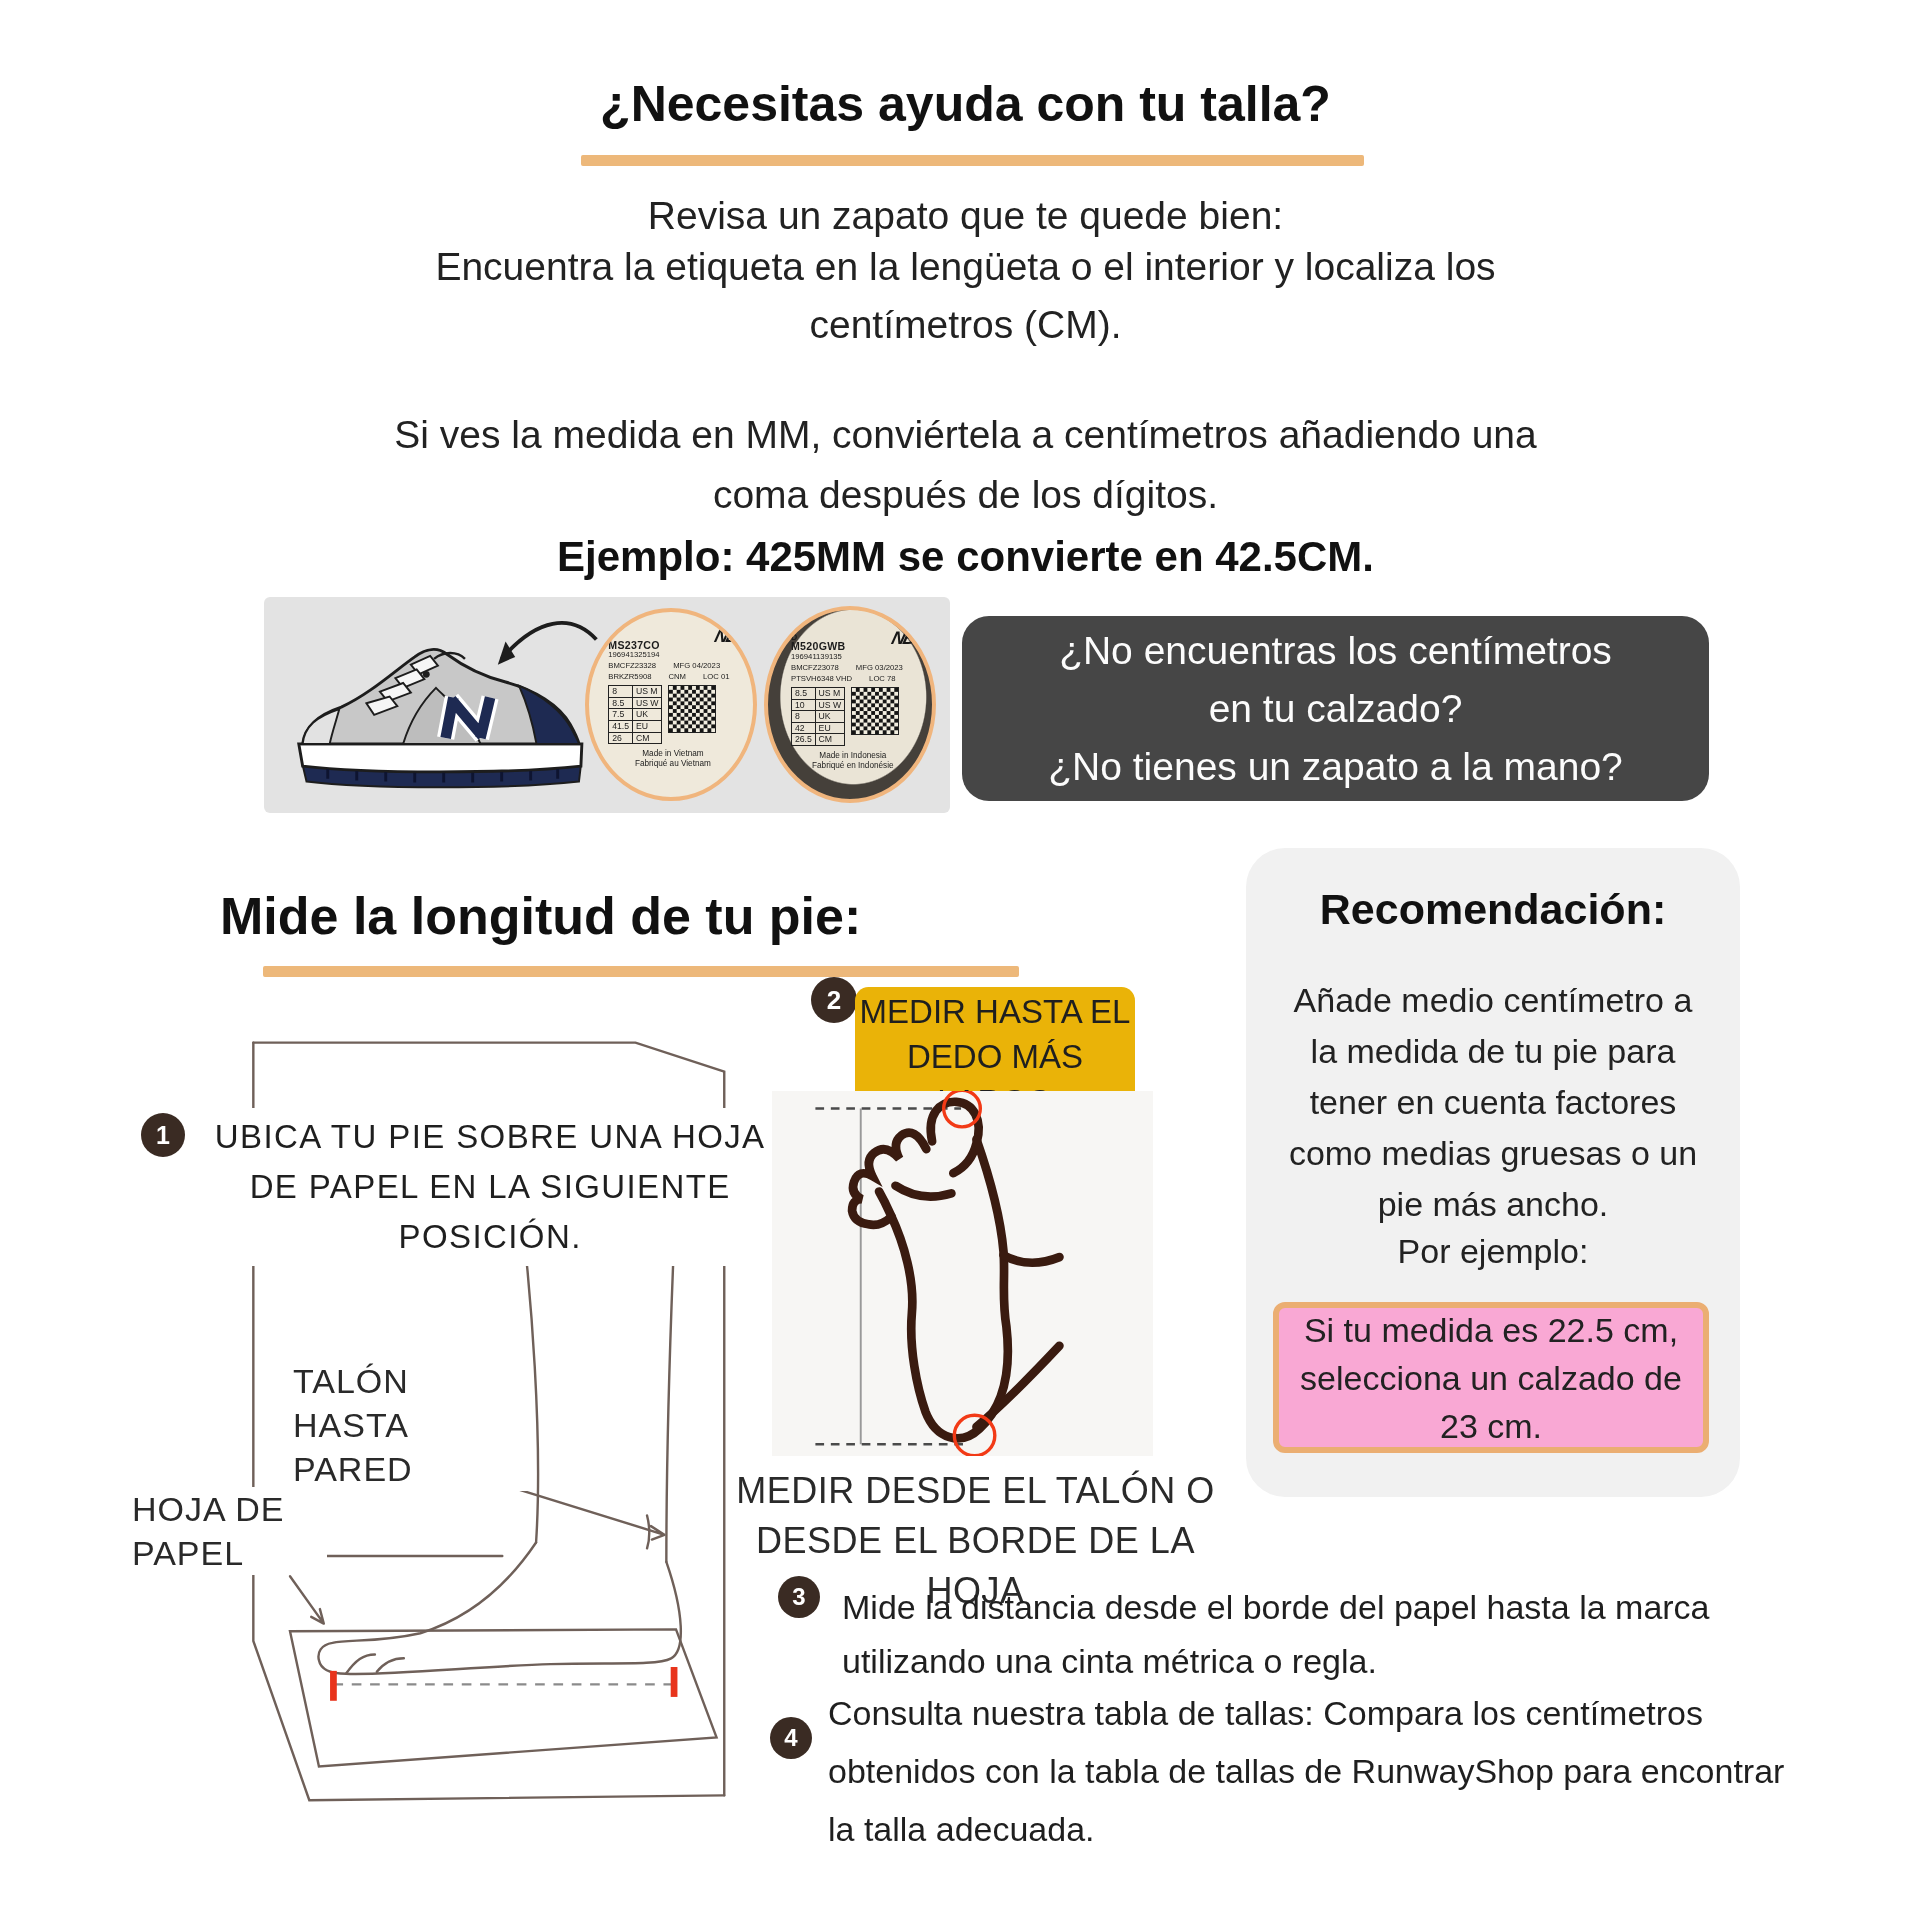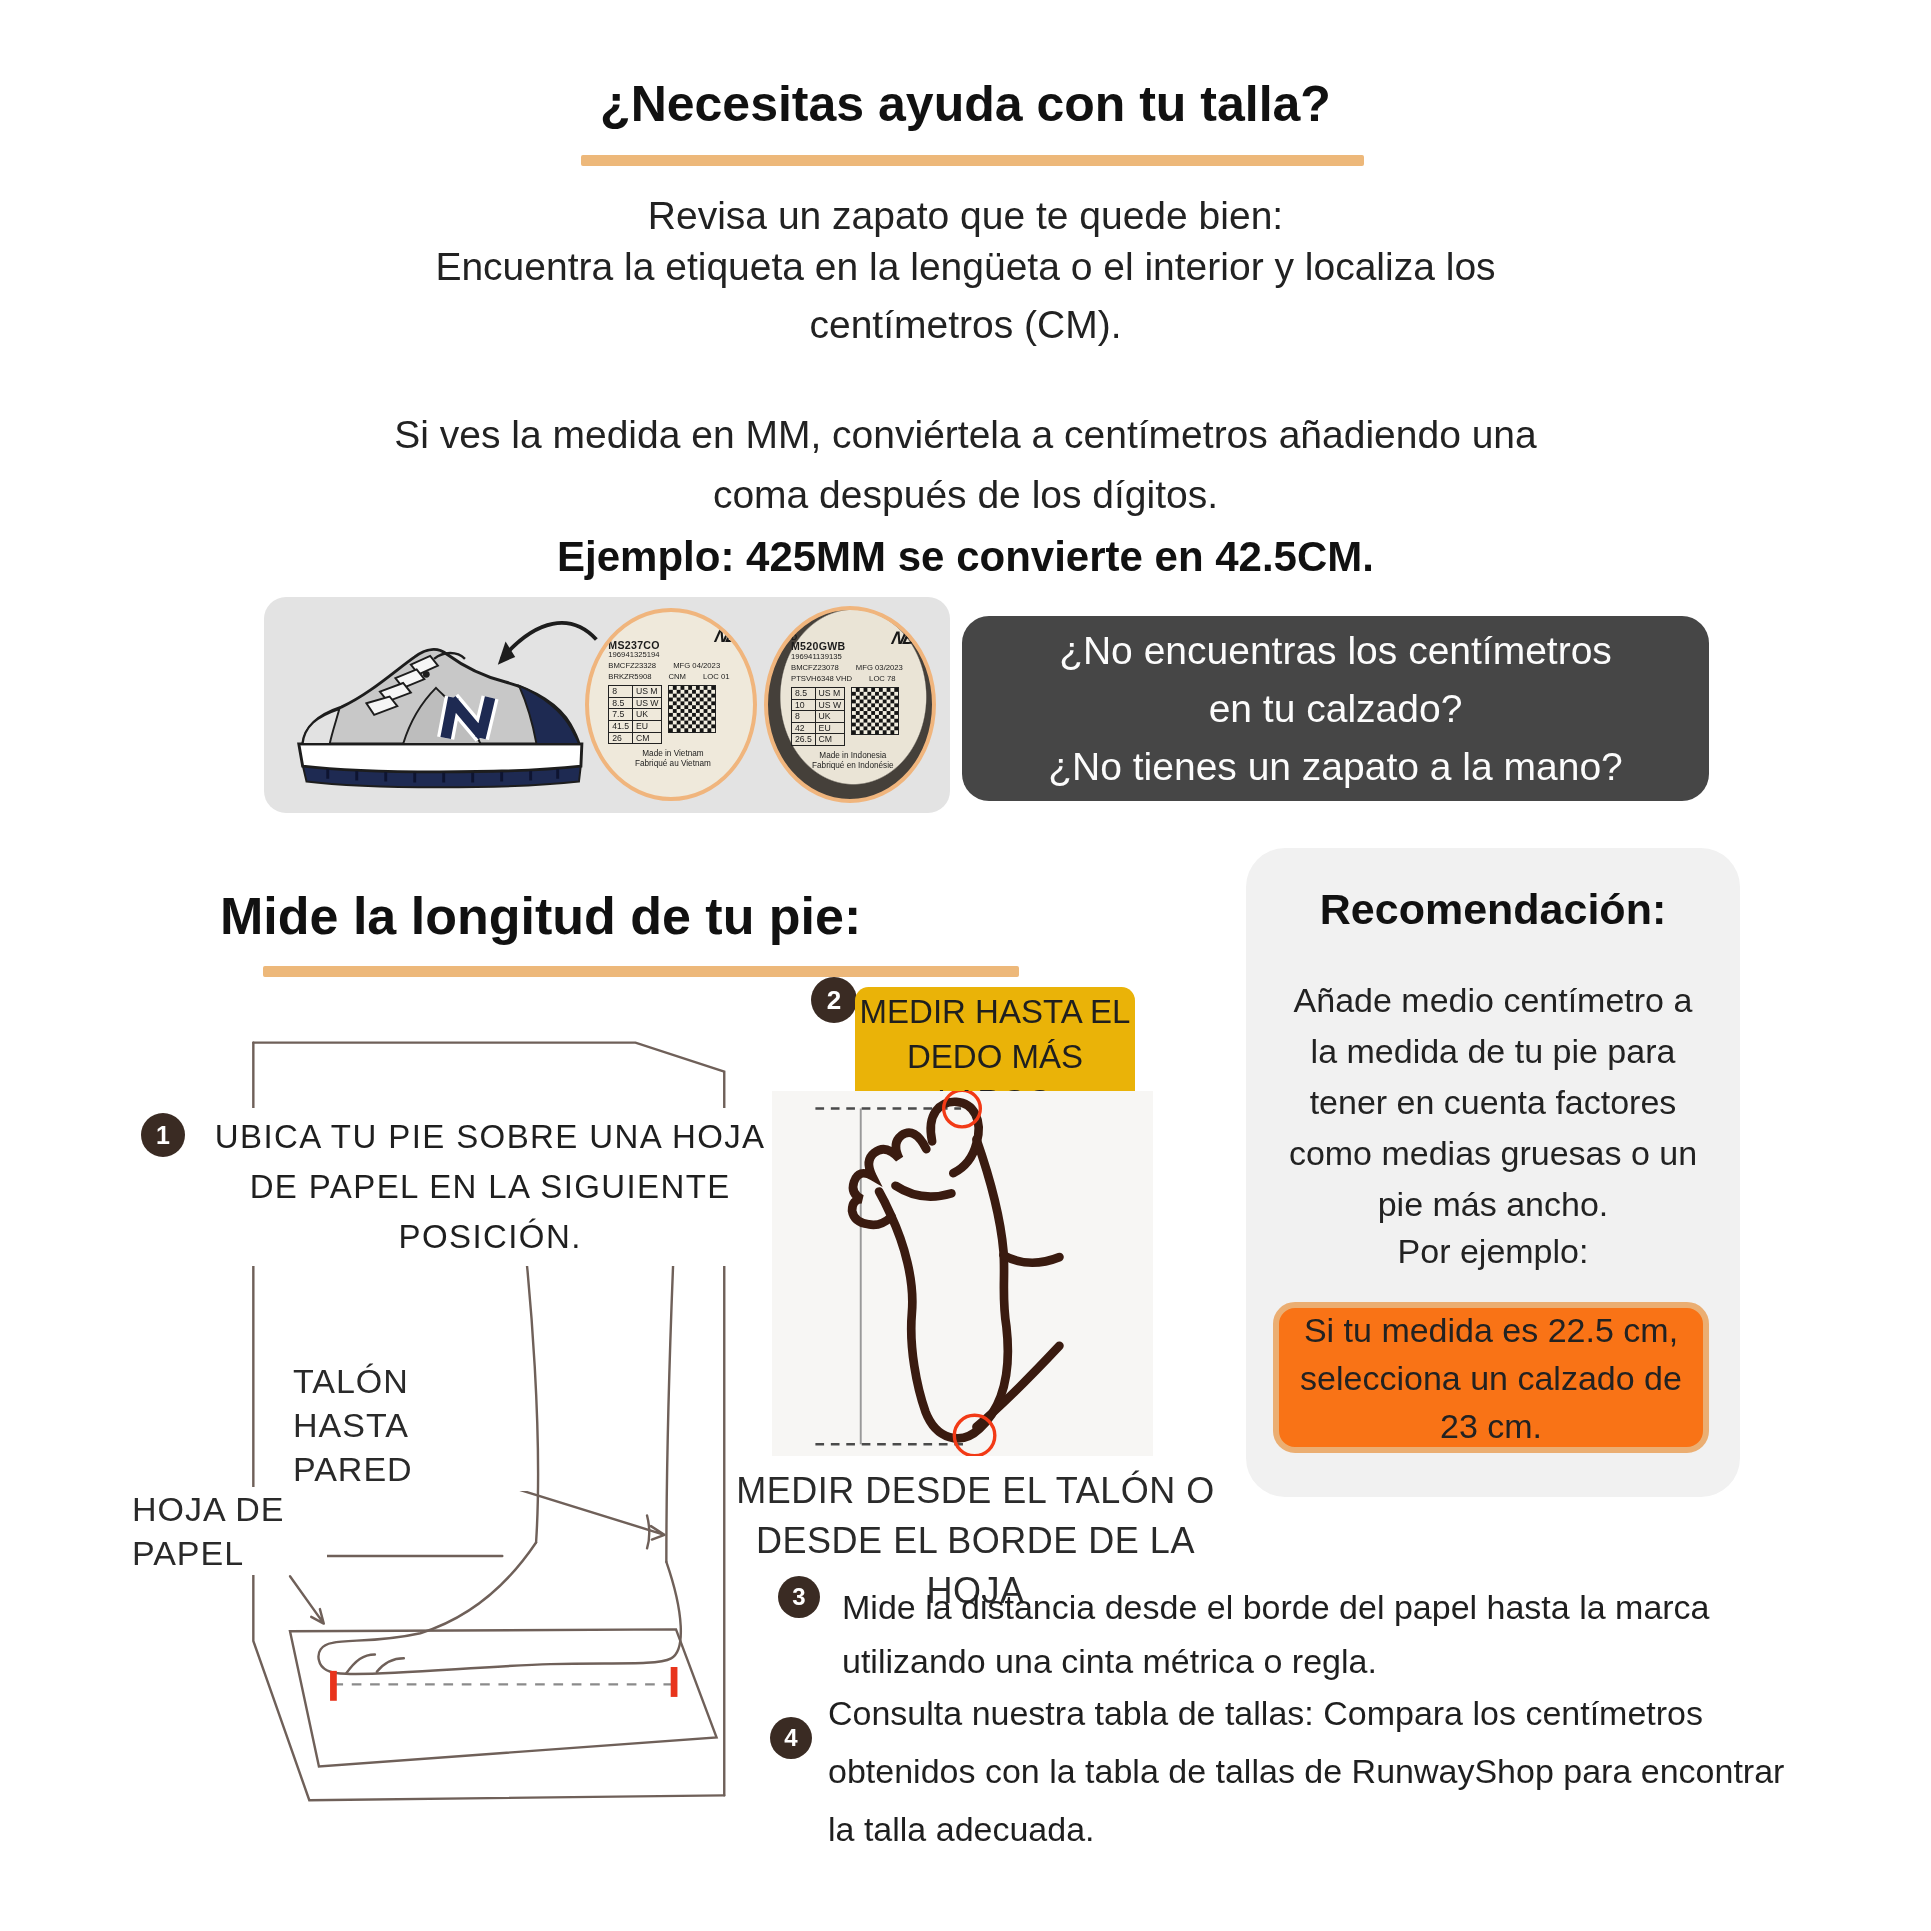--- a/index.html
+++ b/index.html
@@ -13,21 +13,21 @@
   .rule-title{left:581px;top:155px;width:783px;}
   .hline{left:0;right:0;text-align:center;font-size:39px;color:#222;}
   .l-i1{top:194px;}
   .l-i2{top:245px;}
   .l-i3{top:303px;}
   .l-m1{top:413px;}
   .l-m2{top:473px;}
   .l-ex{top:533px;font-weight:bold;font-size:42px;color:#111;}
 
   
-  .shoe-panel{left:264px;top:597px;width:686px;height:216px;background:#E3E3E3;border-radius:22px;}
+  .shoe-panel{left:264px;top:597px;width:686px;height:216px;background:#E3E3E3;border-radius:6px;}
   .panel-art{position:absolute;inset:0;}
   .oval{position:absolute;border:4.8px solid #F0B57D;border-radius:50%;box-sizing:border-box;overflow:hidden;font-size:7.7px;color:#1c1c1c;line-height:9.7px;}
   .oval1{left:321px;top:10.6px;width:172px;height:193px;background:#EFE9DB;padding:19.3px 15.4px 0 19.3px;}
   .oval2{left:500px;top:8.7px;width:172px;height:197px;background:radial-gradient(ellipse at 52% 46%,#EAE4D6 60%,#45403A 61%);padding:23px 17.4px 0 23px;}
   .tagrow{display:flex;justify-content:space-between;align-items:flex-start;}
   .tag-d{font-size:8.7px;font-weight:bold;}
   .tag-model{font-size:10.6px;font-weight:bold;letter-spacing:0.3px;}
   .tag-code{font-size:7.7px;}
   .nb-logo{display:inline-block;font-weight:900;font-style:italic;font-size:18.3px;letter-spacing:-1.9px;transform:skewX(-14deg);color:#181818;}
   .trow{display:flex;gap:17px;font-size:7.7px;margin-top:1px;white-space:nowrap;}
@@ -58,21 +58,21 @@
   .sole-art{left:772px;top:1091px;background:#F7F6F4;}
   .sole-caption{left:734px;top:1466px;width:483px;text-align:center;font-size:36px;line-height:50px;letter-spacing:0.5px;color:#2a2a2a;}
   .step3-text{left:842px;top:1580px;width:975px;font-size:34px;line-height:54px;}
   .step4-text{left:828px;top:1684px;width:975px;font-size:34px;line-height:58px;}
 
   
   .reco{left:1246px;top:848px;width:494px;height:649px;background:#F1F1F1;border-radius:39px;}
   .reco-h{position:absolute;left:0;right:0;top:37px;margin:0;text-align:center;font-size:43px;font-weight:bold;color:#111;}
   .reco-body{position:absolute;left:39px;right:39px;top:127px;text-align:center;font-size:34px;line-height:51px;color:#222;}
   .reco-ej{position:absolute;left:0;right:0;top:384px;text-align:center;font-size:34px;color:#222;}
-  .ex-box{position:absolute;left:27px;top:454px;width:436px;height:151px;box-sizing:border-box;border:6.8px solid #EBAE72;border-radius:22px;background:#f97316;}
+  .ex-box{position:absolute;left:27px;top:454px;width:436px;height:151px;box-sizing:border-box;border:6.8px solid #EBAE72;border-radius:12px;background:#f9a8d4;}
   .ex-box .txt{position:absolute;inset:0;display:flex;flex-direction:column;justify-content:center;text-align:center;font-size:34px;line-height:48px;color:#222;}
 </style>
 </head>
 <body>
 
 <div class="canvas">
 
   <h1 class="abs title">¿Necesitas ayuda con tu talla?</h1>
   <div class="abs rule rule-title"></div>
   <div class="abs hline l-i1">Revisa un zapato que te quede bien:</div>

